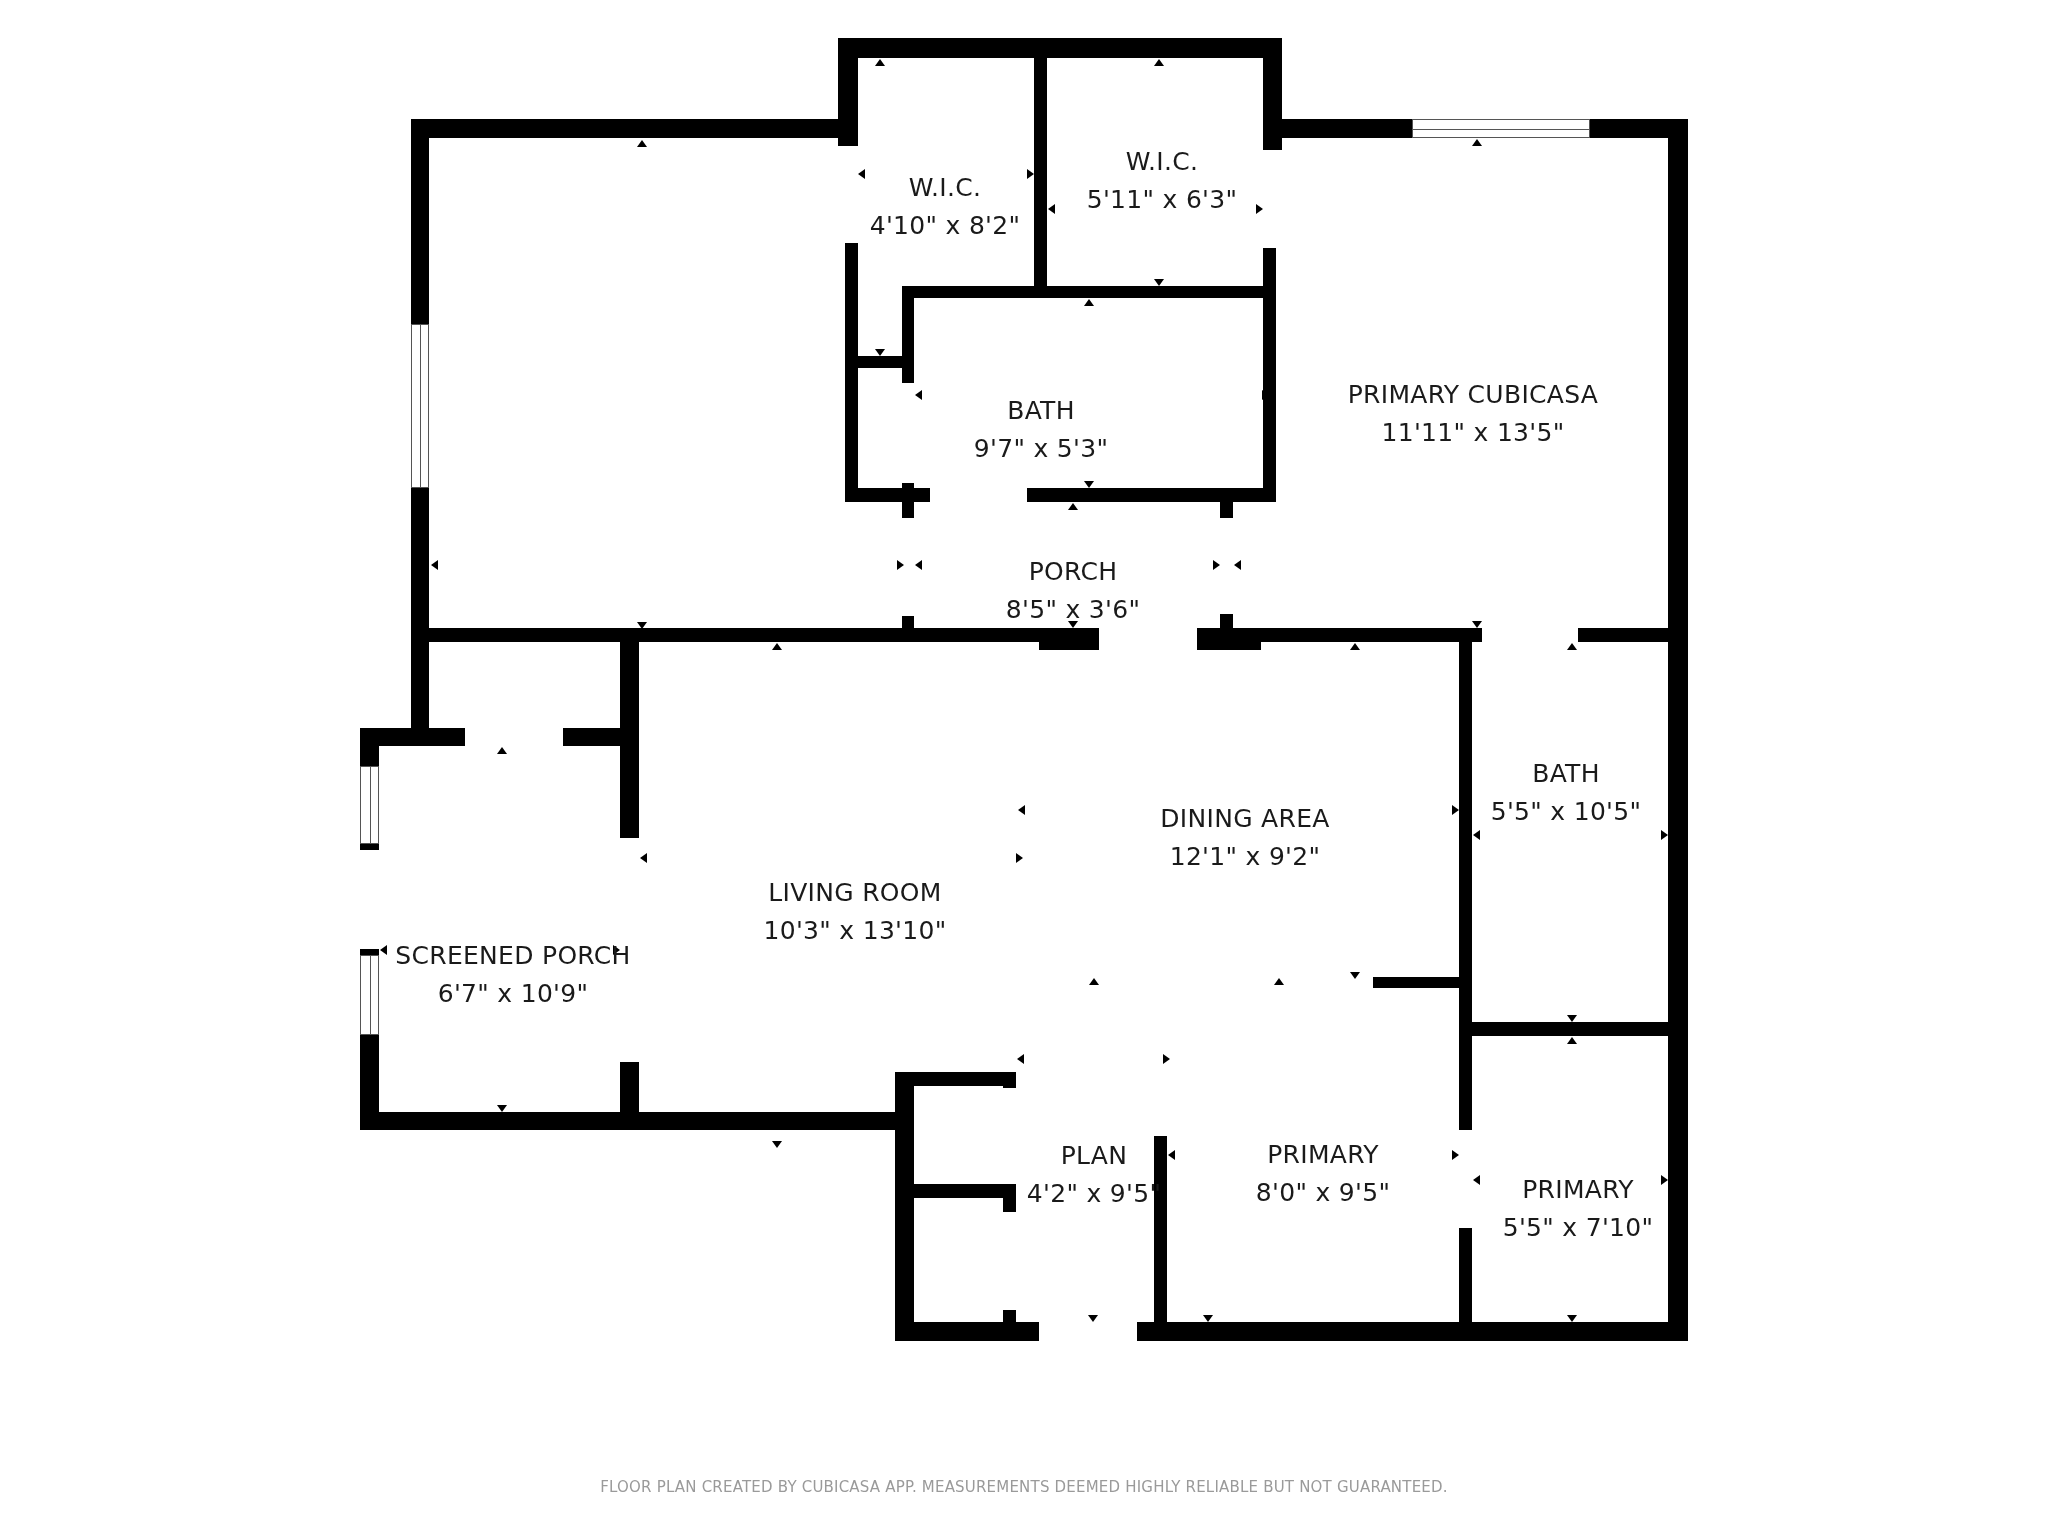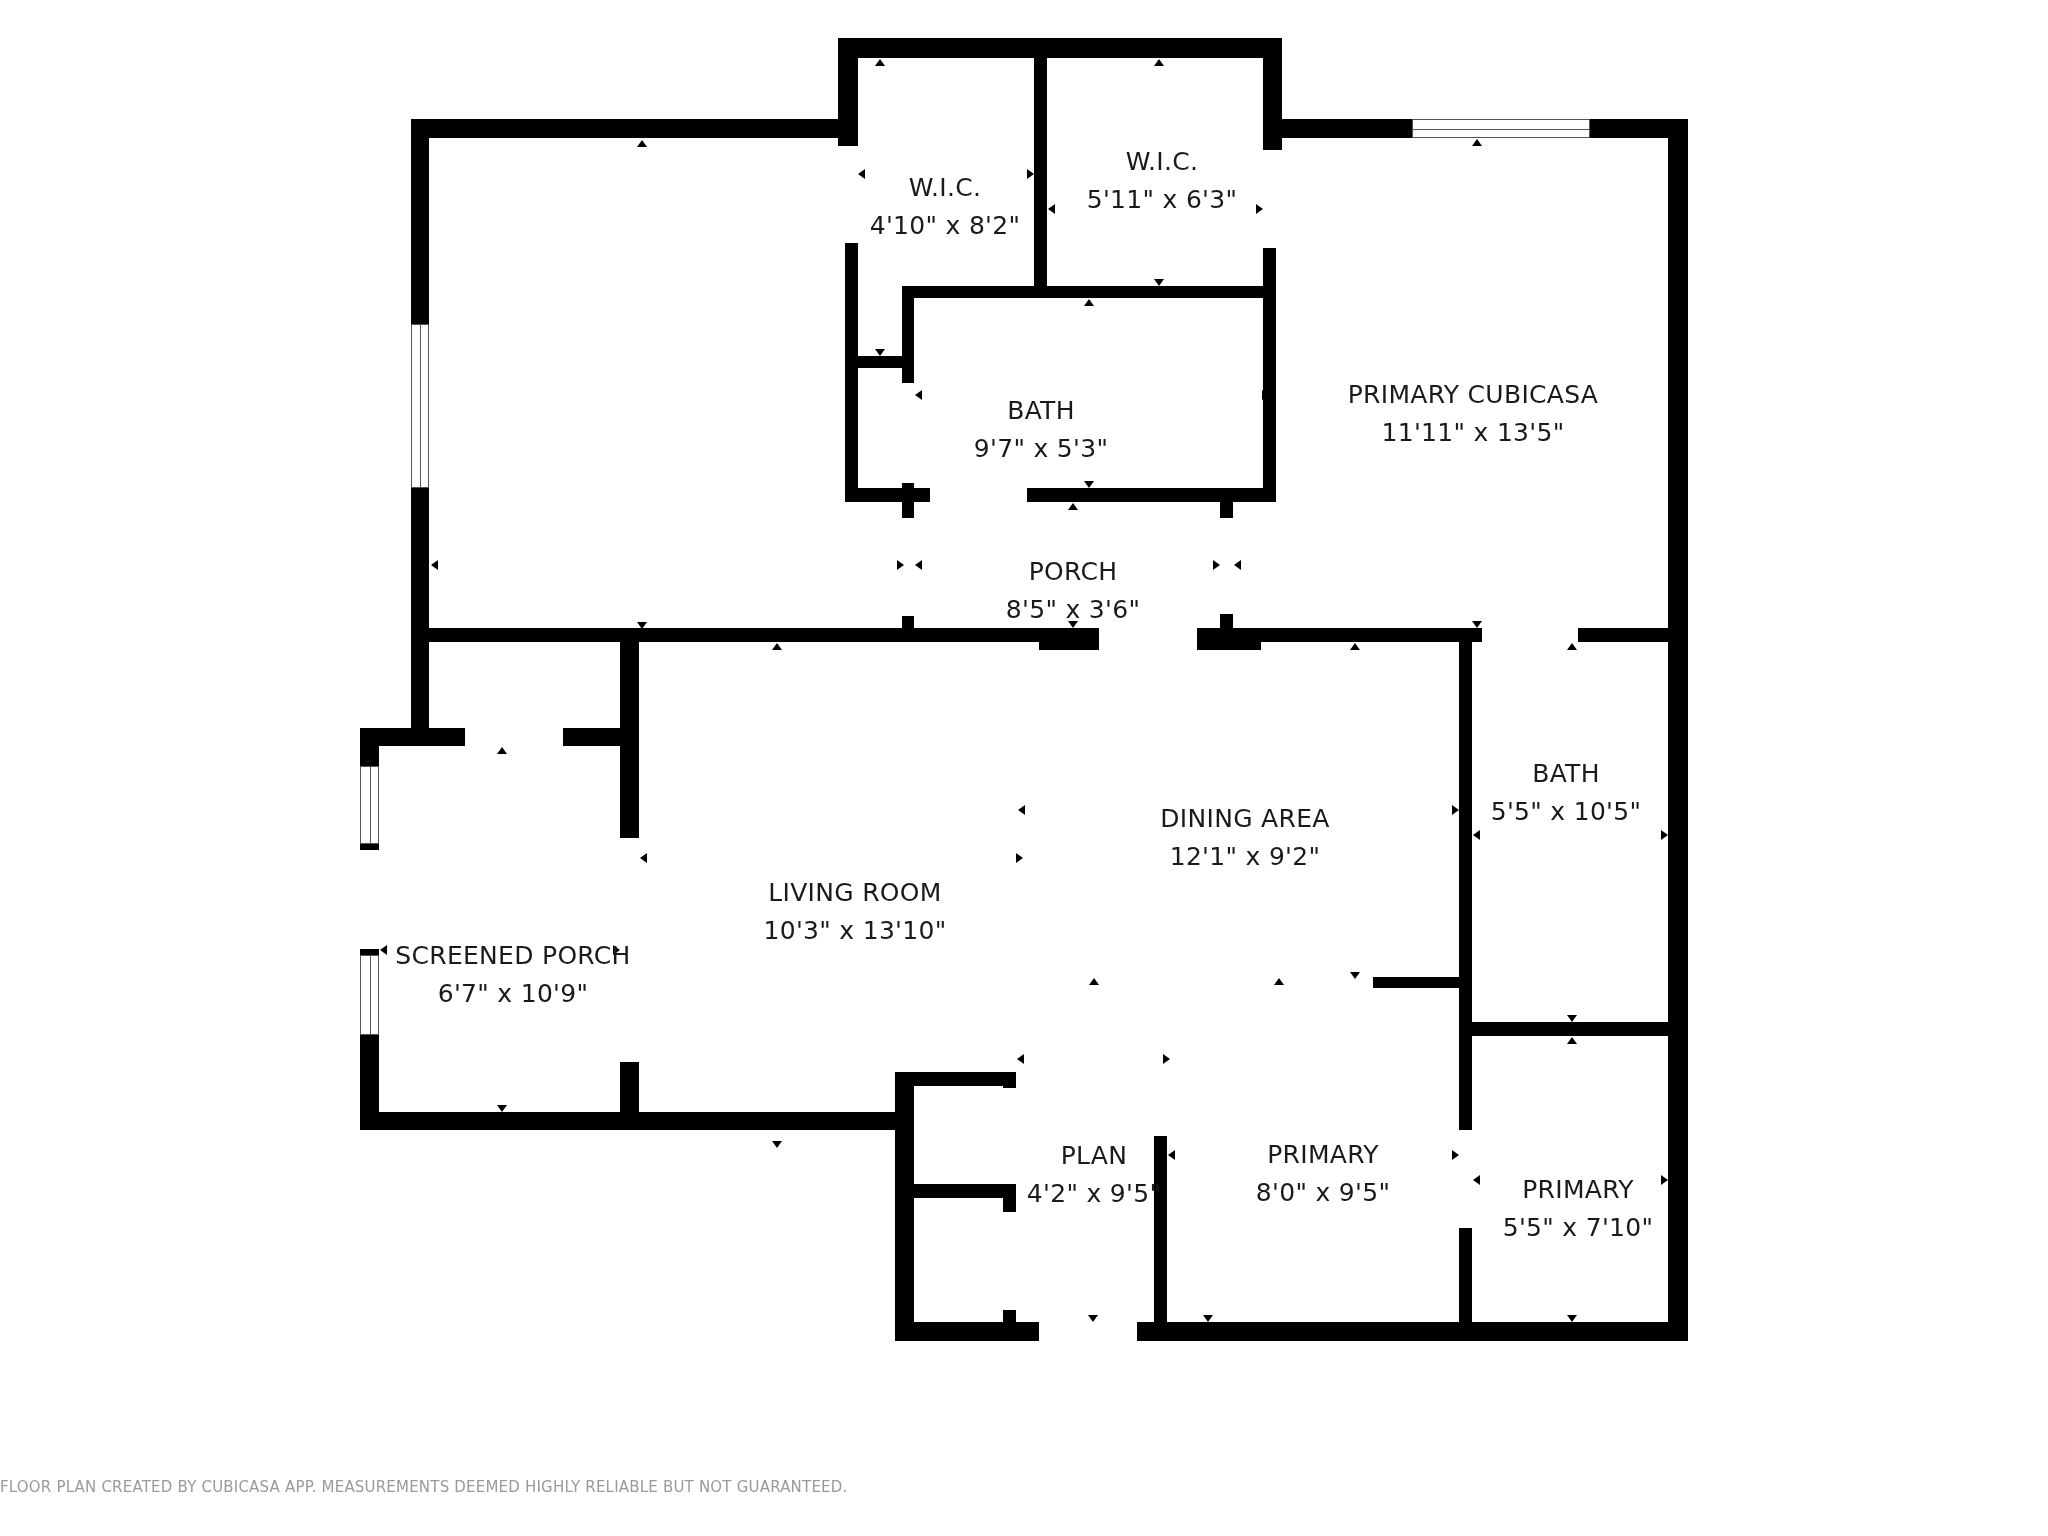--- a/index.html
+++ b/index.html
@@ -11,21 +11,21 @@
   .win-h::after { content: ""; position: absolute; left: 0; right: 0; top: 50%; border-top: 1.5px solid #555; }
   .win-v { position: absolute; background: #fff; border: 1.5px solid #555; box-sizing: border-box; }
   .win-v::after { content: ""; position: absolute; top: 0; bottom: 0; left: 50%; border-left: 1.5px solid #555; }
   .room-label { position: absolute; transform: translate(-50%, -50%); text-align: center; color: #1a1a1a; font-size: 25px; line-height: 38px; white-space: nowrap; letter-spacing: 0.3px; }
   .room-label span { display: block; }
   .mk { position: absolute; width: 0; height: 0; }
   .mk.up { border-left: 5px solid transparent; border-right: 5px solid transparent; border-bottom: 7px solid #000; }
   .mk.down { border-left: 5px solid transparent; border-right: 5px solid transparent; border-top: 7px solid #000; }
   .mk.left { border-top: 5px solid transparent; border-bottom: 5px solid transparent; border-right: 7px solid #000; }
   .mk.right { border-top: 5px solid transparent; border-bottom: 5px solid transparent; border-left: 7px solid #000; }
-  .footer { position: absolute; left: 0; width: 2048px; top: 1478px; text-align: left; color: #9a9a9a; font-size: 15px; letter-spacing: 0.2px; }
+  .footer { position: absolute; left: 0; width: 2048px; top: 1478px; text-align: center; color: #9a9a9a; font-size: 15px; letter-spacing: 0.2px; }
 </style>
 </head>
 <body>
 
 <div class="plan">
 
   <div class="w" style="left:411px;top:119px;width:447px;height:19px;"></div>
   <div class="w" style="left:411px;top:119px;width:18px;height:205px;"></div>
   <div class="w" style="left:411px;top:488px;width:18px;height:252px;"></div>
   <div class="win-v" style="left:411px;top:324px;width:18px;height:164px;"></div>

